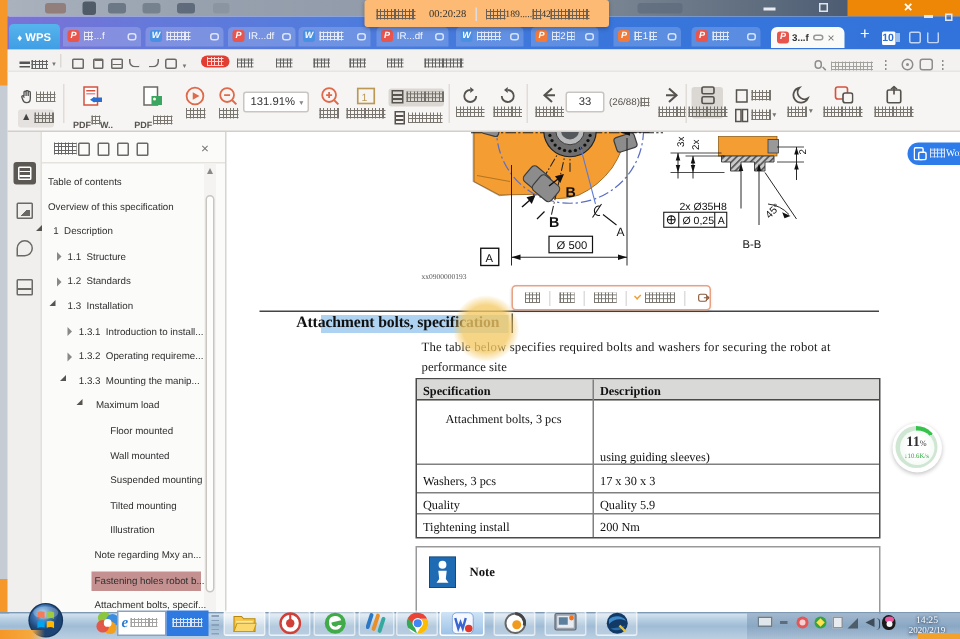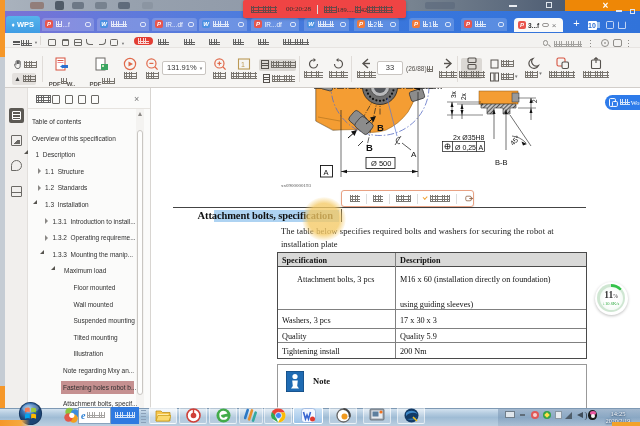--- a/index.html
+++ b/index.html
@@ -488,29 +488,28 @@
 </svg>
 
 <div class="ab" style="left:129px;top:95px;font-size:5px;color:#555">xx0900000193</div>
 
 <div class="ab" style="left:21px;top:119px;width:413px;height:1px;background:#444"></div>
 <div class="ab" style="left:62px;top:121.5px;width:125px;height:12.5px;background:#aed3f2"></div>
 <div class="ab" style="left:45.5px;top:121.5px;font-size:10.5px;font-weight:bold;color:#111;letter-spacing:-0.1px">Attachment bolts, specification</div>
 <div class="ab" style="left:188.5px;top:121px;width:1px;height:12.5px;background:#333"></div>
 
 <div class="ab" style="left:129px;top:138px;font-size:8.5px;letter-spacing:.12px;color:#1a1a1a;white-space:nowrap">The table below specifies required bolts and washers for securing the robot at</div>
-<div class="ab" style="left:129px;top:151px;font-size:8.5px;color:#1a1a1a">installation plate</div>
+<div class="ab" style="left:129px;top:151px;font-size:8.5px;color:#1a1a1a">performance site</div>
 
 <div class="ab" id="tbl" style="left:125px;top:164px;width:310px;height:107px;border:1px solid #4a4a4a;font-size:8.2px;color:#111">
  <div class="ab" style="left:0;top:0;width:308px;height:14px;background:#d9d9d8;border-bottom:1px solid #4a4a4a"></div>
  <div class="ab" style="left:117px;top:0;width:1px;height:105px;background:#808080"></div>
  <div class="ab" style="left:4px;top:3px;font-weight:bold">Specification</div>
  <div class="ab" style="left:122px;top:3px;font-weight:bold">Description</div>
  <div class="ab" style="left:19px;top:22px">Attachment bolts, 3 pcs</div>
- <div class="ab" style="left:122px;top:22px;white-space:nowrap">M16 x 60 (installation directly on foundation)</div>
  <div class="ab" style="left:122px;top:47px;white-space:nowrap">using guiding sleeves)</div>
  <div class="ab" style="left:0;top:56px;width:308px;height:1px;background:#808080"></div>
  <div class="ab" style="left:4px;top:63px">Washers, 3 pcs</div>
  <div class="ab" style="left:122px;top:63px">17 x 30 x 3</div>
  <div class="ab" style="left:0;top:75px;width:308px;height:1px;background:#808080"></div>
  <div class="ab" style="left:4px;top:79px">Quality</div>
  <div class="ab" style="left:122px;top:79px">Quality 5.9</div>
  <div class="ab" style="left:0;top:89px;width:308px;height:1px;background:#808080"></div>
  <div class="ab" style="left:4px;top:94px">Tightening install</div>
  <div class="ab" style="left:122px;top:94px">200 Nm</div>
@@ -679,21 +678,21 @@
 <div class="ab" style="left:583.5px;top:411.5px;width:3px;height:8px;border-right:1.4px solid #3f4d5a;border-radius:0 4px 4px 0"></div>
 <div class="ab" style="left:588px;top:410px;width:9px;height:10px;border-radius:50% 50% 45% 45%;background:#1a1a1a"></div>
 <div class="ab" style="left:589.5px;top:410.5px;width:6px;height:4px;border-radius:50%;background:#e857a0"></div>
 <div class="ab" style="left:590.5px;top:414px;width:4px;height:4px;border-radius:50%;background:#f5f5f5"></div>
 
 <div class="ab" style="left:598px;top:409.5px;width:40px;text-align:center;font-size:6.5px;color:#fff;text-shadow:0 1px 2px #2a4a6e,0 0 2px #2a4a6e">14:25</div>
 <div class="ab" style="left:598px;top:417.5px;width:40px;text-align:center;font-size:6px;color:#fff;text-shadow:0 1px 2px #2a4a6e,0 0 2px #2a4a6e">2020/2/19</div>
 <div class="ab" style="left:612px;top:422px;width:28px;height:4px;background:#f2a22a"></div>
 <div class="ab" style="left:0px;top:420px;width:30px;height:6px;background:linear-gradient(90deg,#f59729,#f5a93f 70%,rgba(245,169,63,0))"></div>
 
-<div class="ab" style="left:243px;top:0px;width:163px;height:18px;background:#ef4444;border-radius:2px;box-shadow:0 1px 3px rgba(0,0,0,.25);display:flex;align-items:center">
+<div class="ab" style="left:243px;top:0px;width:163px;height:18px;background:#fdba74;border-radius:2px;box-shadow:0 1px 3px rgba(0,0,0,.25);display:flex;align-items:center">
  <span class="zh" style="--c:#4a4a4a;width:26px;height:7px;margin-left:8px"></span>
  <span style="font-size:7px;color:#333;margin-left:9px">00:20:28</span>
  <i style="width:1px;height:9px;background:#ddd;margin:0 6px"></i>
  <span class="zh" style="--c:#4a4a4a;width:13px;height:7px"></span>
  <span style="font-size:6.5px;color:#333">189.....</span>
  <span class="zh" style="--c:#4a4a4a;width:6px;height:7px"></span>
  <span style="font-size:6.5px;color:#333">42</span>
  <span class="zh" style="--c:#4a4a4a;width:26px;height:7px"></span>
 </div>
 

